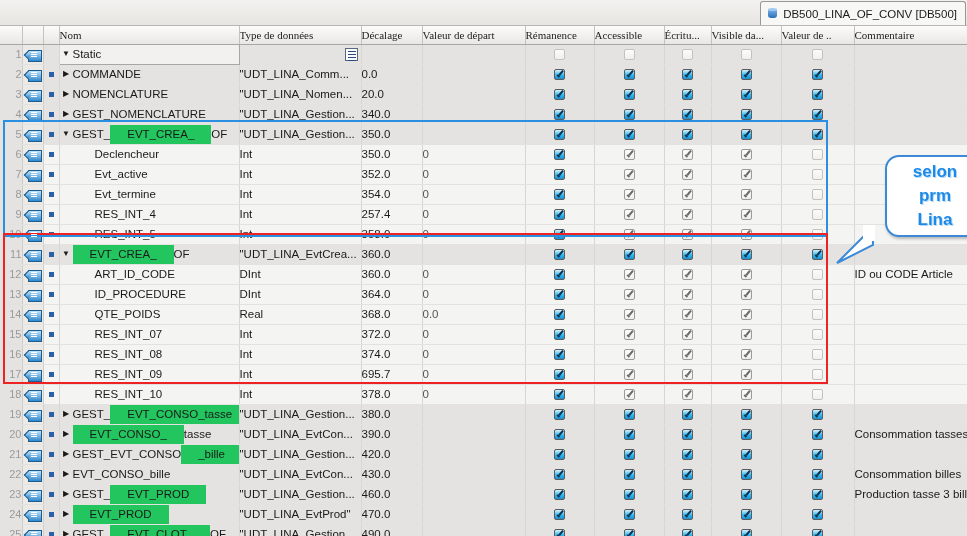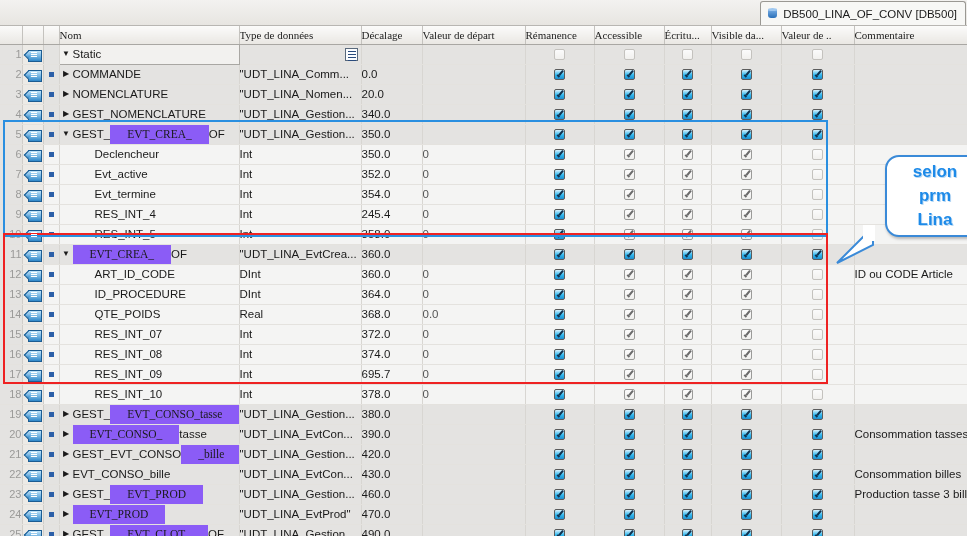--- a/index.html
+++ b/index.html
@@ -102,21 +102,21 @@
   td.c-cmt  { width:141px; padding-left:6px; border-right:none; color:#1a1a1a; }
 
   
   .nm { display:flex; align-items:center; height:19px; }
   .tri {
     width:13px; flex:none; color:#1a1a1a; font-size:8px; line-height:1;
     text-align:center;
   }
   .tri.none { color:transparent; }
   .nm-txt { font-size:11.5px; }
-  .nm-txt mark { background:#8b5cf6; color:#1a1a1a; padding:17px;font-family:Liberation Serif, serif; }
+  .nm-txt mark { background:#22c55e; color:#1a1a1a; padding:17px; }
   .indent { width:22px; flex:none; }
 
   
   .tagico {
     display:inline-block; width:15px; height:10px; position:relative;
     vertical-align:middle;
   }
   .tagico:before{
     content:""; position:absolute; left:3px; top:0; width:12px; height:10px;
     background:linear-gradient(#bfe4fb,#2f87c9);
@@ -456,21 +456,21 @@
               </span></span></td>
           <td class="c-dot"><span class="bsq"></span></td>
           <td class="c-name">
             <div class="nm">
               <span class="indent"></span>
               <span class="tri none"></span>
               <span class="nm-txt">RES_INT_4</span>
             </div>
           </td>
           <td class="c-type">Int</td>
-          <td class="c-offs">245.4</td>
+          <td class="c-offs">257.4</td>
           <td class="c-start">0</td>
           <td class="c-cb"><span class="cbx"></span></td>
           <td class="c-cb2"><span class="cbx dis"></span></td>
           <td class="c-cb3"><span class="cbx dis"></span></td>
           <td class="c-cb4"><span class="cbx dis"></span></td>
           <td class="c-cb5"><span class="cbx empty"></span></td>
           <td class="c-cmt"></td>
         </tr>
         <tr class="lvl1">
           <td class="c-num">10</td>

